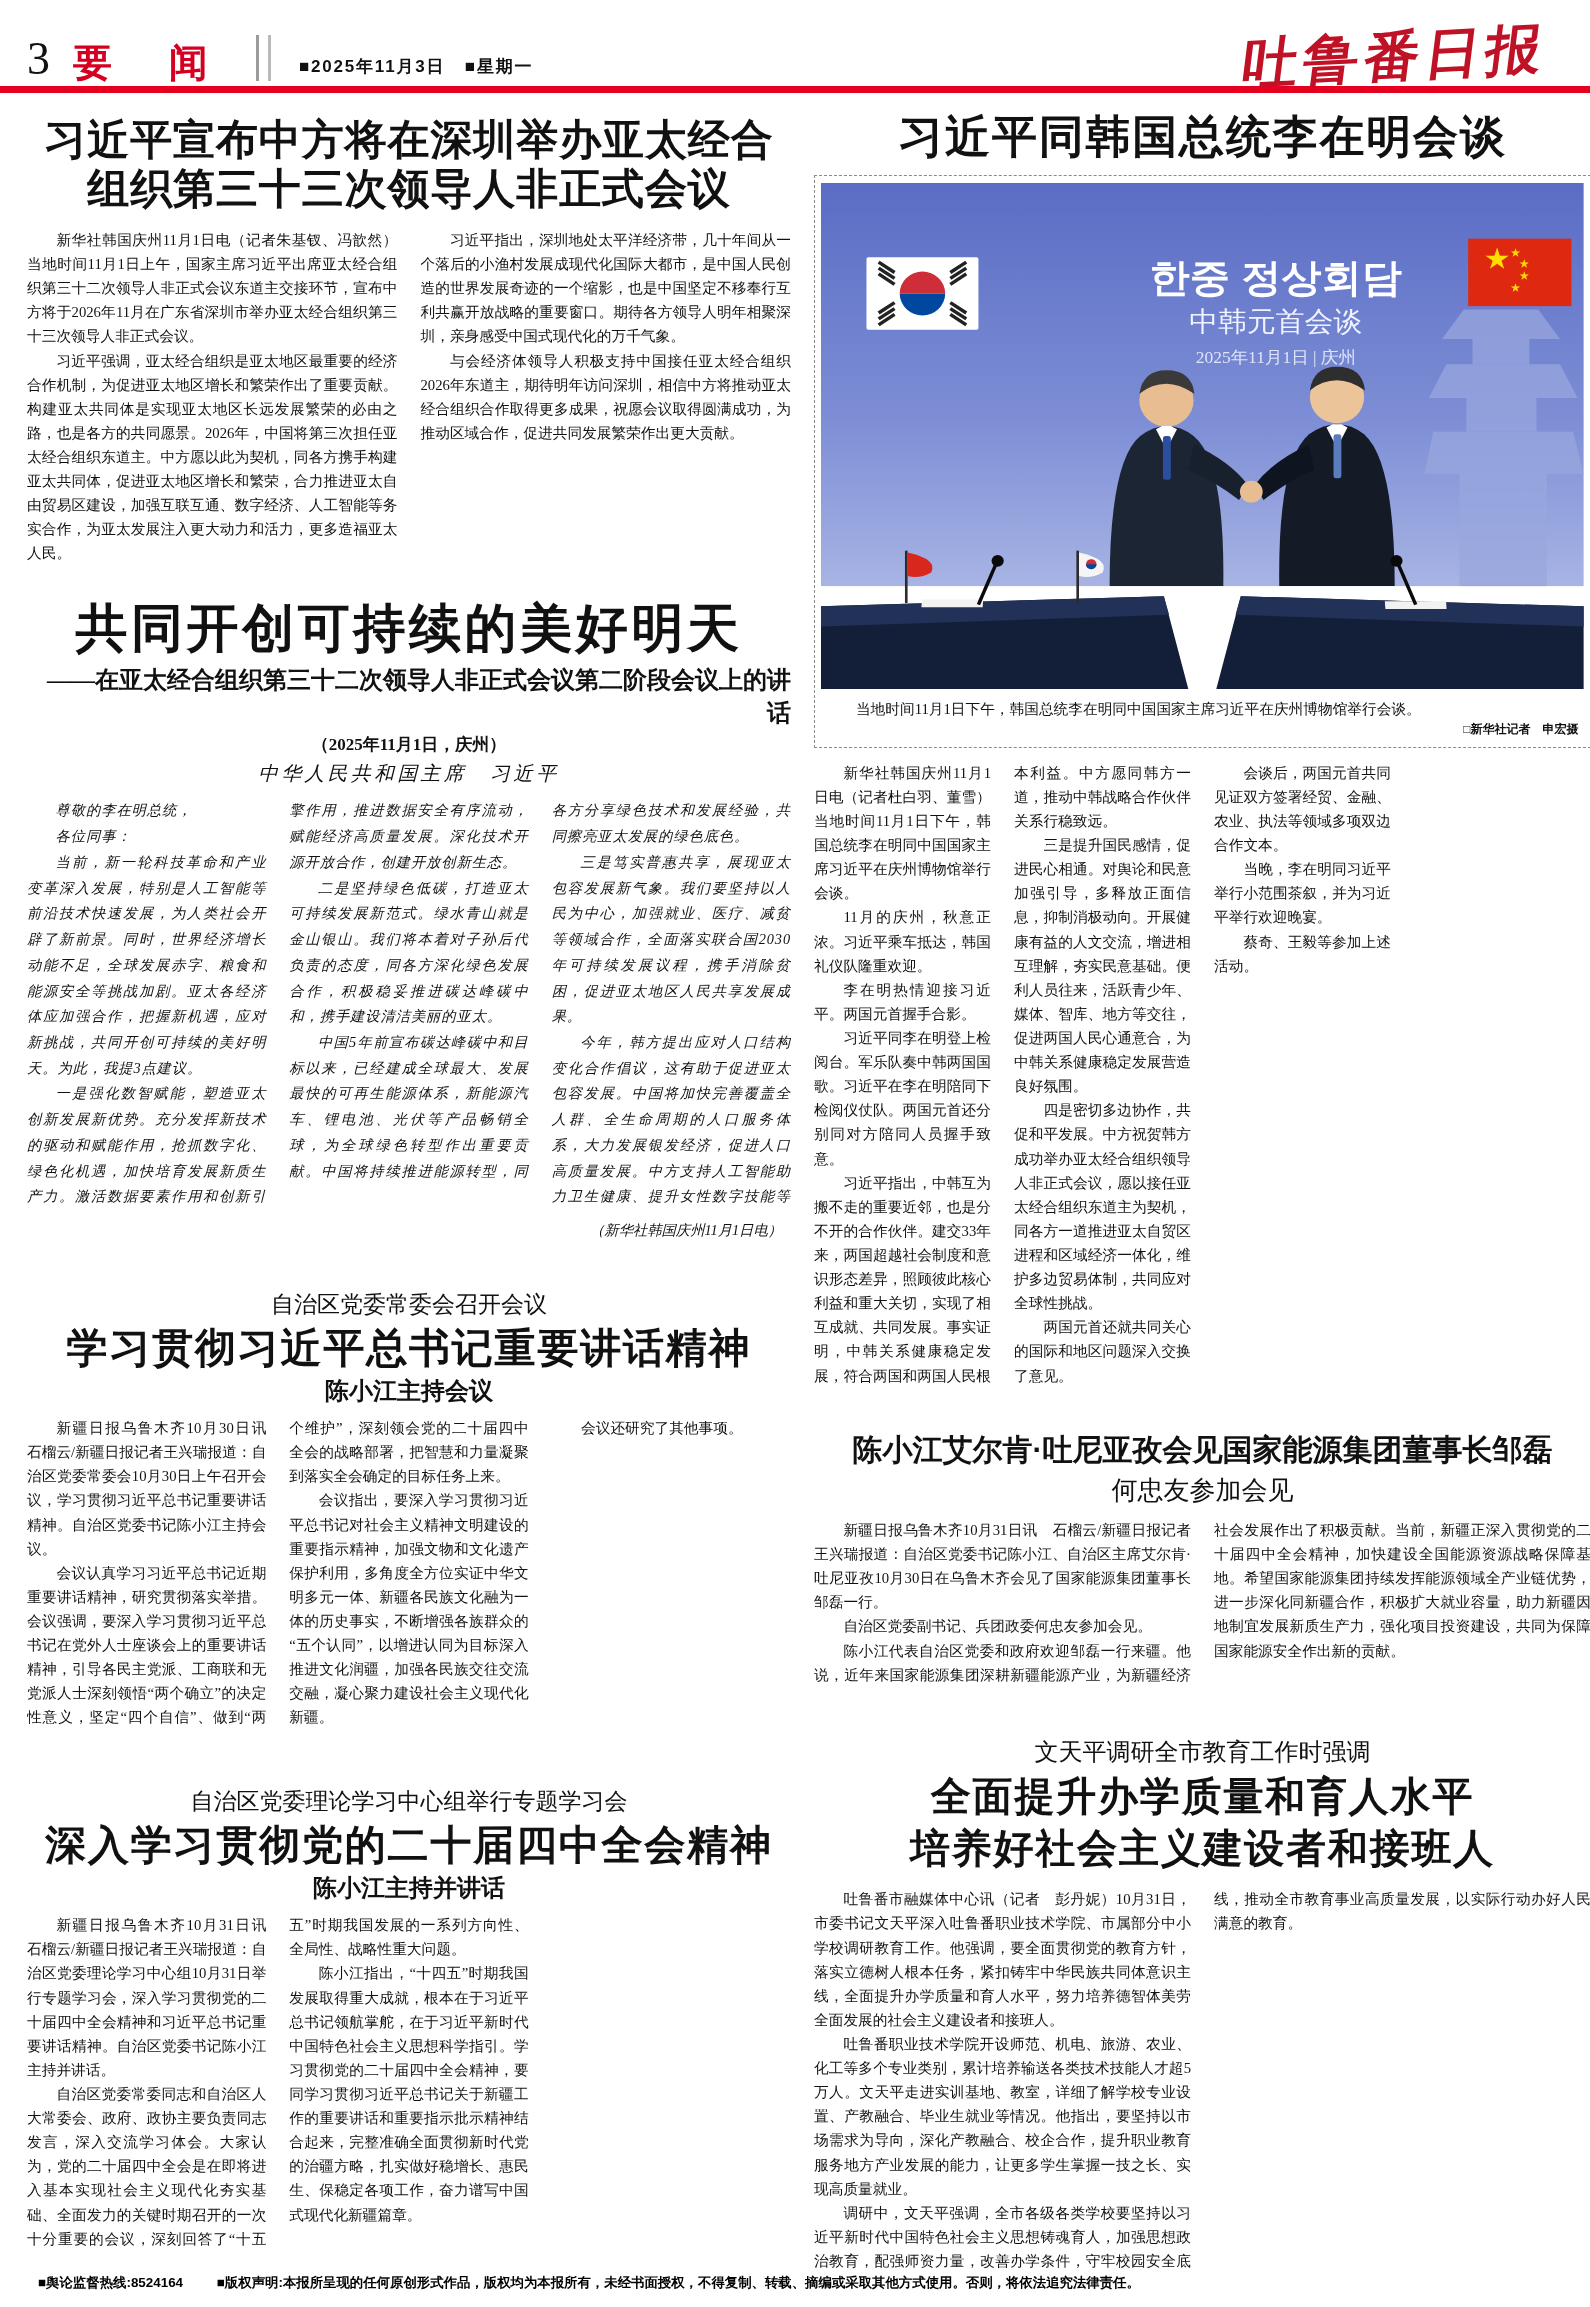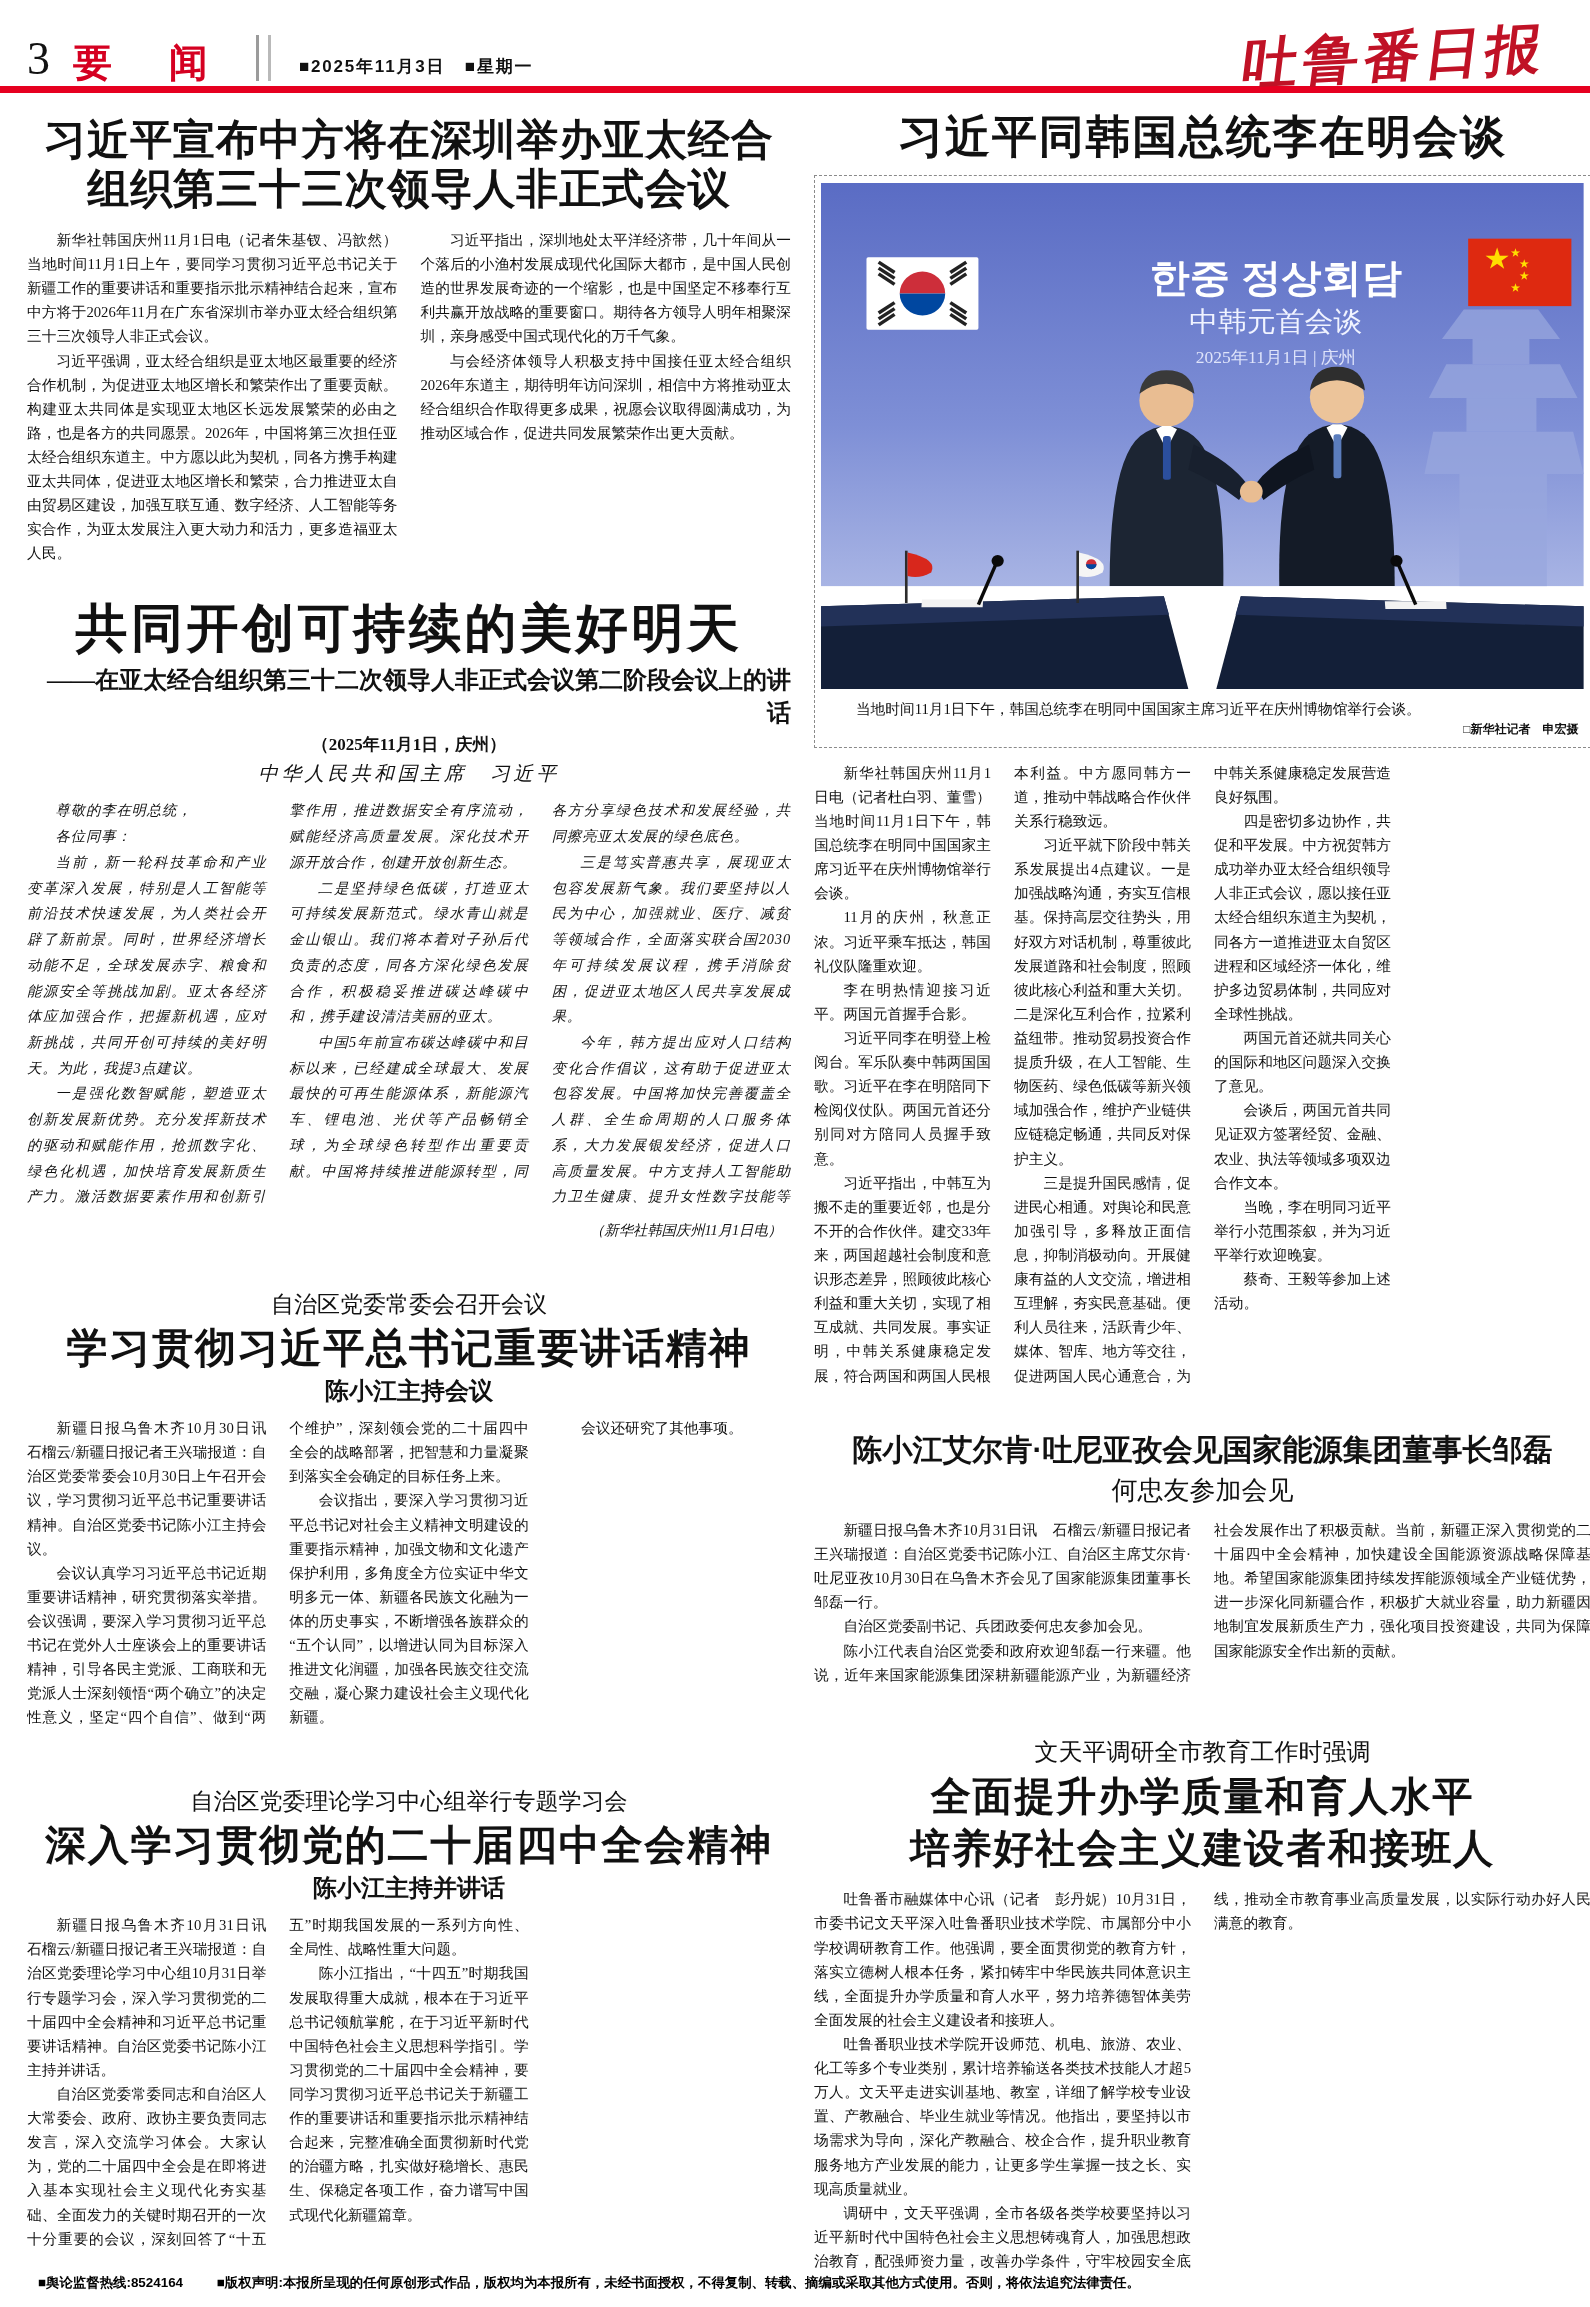--- a/index.html
+++ b/index.html
@@ -84,21 +84,21 @@
   <main class="grid">
 
     <section class="col-left">
 
       <article>
         <h1 class="h-apec">
           <span>习近平宣布中方将在深圳举办亚太经合</span><br>
           <span>组织第三十三次领导人非正式会议</span>
         </h1>
         <div class="body c2 apec-body">
-            <p>新华社韩国庆州11月1日电（记者朱基钗、冯歆然）当地时间11月1日上午，要同学习贯彻习近平总书记关于新疆工作的重要讲话和重要指示批示精神结合起来，宣布中方将于2026年11月在广东省深圳市举办亚太经合组织第三十三次领导人非正式会议。</p>
+            <p>新华社韩国庆州11月1日电（记者朱基钗、冯歆然）当地时间11月1日上午，国家主席习近平出席亚太经合组织第三十二次领导人非正式会议东道主交接环节，宣布中方将于2026年11月在广东省深圳市举办亚太经合组织第三十三次领导人非正式会议。</p>
             <p>习近平强调，亚太经合组织是亚太地区最重要的经济合作机制，为促进亚太地区增长和繁荣作出了重要贡献。构建亚太共同体是实现亚太地区长远发展繁荣的必由之路，也是各方的共同愿景。2026年，中国将第三次担任亚太经合组织东道主。中方愿以此为契机，同各方携手构建亚太共同体，促进亚太地区增长和繁荣，合力推进亚太自由贸易区建设，加强互联互通、数字经济、人工智能等务实合作，为亚太发展注入更大动力和活力，更多造福亚太人民。</p>
             <p>习近平指出，深圳地处太平洋经济带，几十年间从一个落后的小渔村发展成现代化国际大都市，是中国人民创造的世界发展奇迹的一个缩影，也是中国坚定不移奉行互利共赢开放战略的重要窗口。期待各方领导人明年相聚深圳，亲身感受中国式现代化的万千气象。</p>
             <p>与会经济体领导人积极支持中国接任亚太经合组织2026年东道主，期待明年访问深圳，相信中方将推动亚太经合组织合作取得更多成果，祝愿会议取得圆满成功，为推动区域合作，促进共同发展繁荣作出更大贡献。</p>
           </div>
       </article>
 
       <article>
         <h1 class="h-speech">共同开创可持续的美好明天</h1>
         <p class="speech-sub">——在亚太经合组织第三十二次领导人非正式会议第二阶段会议上的讲话</p>
         <p class="speech-date">（2025年11月1日，庆州）</p>
@@ -250,21 +250,20 @@
             <p class="photo-credit">□新华社记者　申宏摄</p>
           </figcaption>
         </figure>
 
         <div class="body c4 korea-body">
             <p>新华社韩国庆州11月1日电（记者杜白羽、董雪）当地时间11月1日下午，韩国总统李在明同中国国家主席习近平在庆州博物馆举行会谈。</p>
             <p>11月的庆州，秋意正浓。习近平乘车抵达，韩国礼仪队隆重欢迎。</p>
             <p>李在明热情迎接习近平。两国元首握手合影。</p>
             <p>习近平同李在明登上检阅台。军乐队奏中韩两国国歌。习近平在李在明陪同下检阅仪仗队。两国元首还分别同对方陪同人员握手致意。</p>
             <p>习近平指出，中韩互为搬不走的重要近邻，也是分不开的合作伙伴。建交33年来，两国超越社会制度和意识形态差异，照顾彼此核心利益和重大关切，实现了相互成就、共同发展。事实证明，中韩关系健康稳定发展，符合两国和两国人民根本利益。中方愿同韩方一道，推动中韩战略合作伙伴关系行稳致远。</p>
-            <p>习近平就下阶段中韩关系发展提出4点建议。一是加强战略沟通，夯实互信根基。保持高层交往势头，用好双方对话机制，尊重彼此发展道路和社会制度，照顾彼此核心利益和重大关切。二是深化互利合作，拉紧利益纽带。推动贸易投资合作提质升级，在人工智能、生物医药、绿色低碳等新兴领域加强合作，维护产业链供应链稳定畅通，共同反对保护主义。</p>
             <p>三是提升国民感情，促进民心相通。对舆论和民意加强引导，多释放正面信息，抑制消极动向。开展健康有益的人文交流，增进相互理解，夯实民意基础。便利人员往来，活跃青少年、媒体、智库、地方等交往，促进两国人民心通意合，为中韩关系健康稳定发展营造良好氛围。</p>
             <p>四是密切多边协作，共促和平发展。中方祝贺韩方成功举办亚太经合组织领导人非正式会议，愿以接任亚太经合组织东道主为契机，同各方一道推进亚太自贸区进程和区域经济一体化，维护多边贸易体制，共同应对全球性挑战。</p>
             <p>两国元首还就共同关心的国际和地区问题深入交换了意见。</p>
             <p>会谈后，两国元首共同见证双方签署经贸、金融、农业、执法等领域多项双边合作文本。</p>
             <p>当晚，李在明同习近平举行小范围茶叙，并为习近平举行欢迎晚宴。</p>
             <p>蔡奇、王毅等参加上述活动。</p>
           </div>
       </article>
 
       <article>

